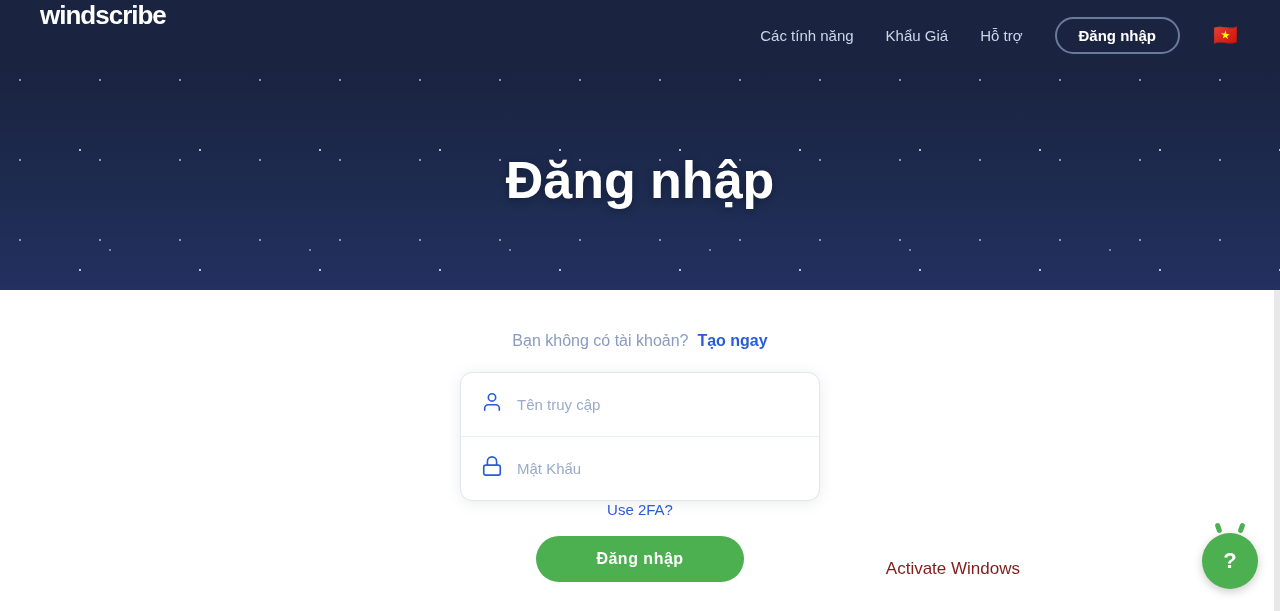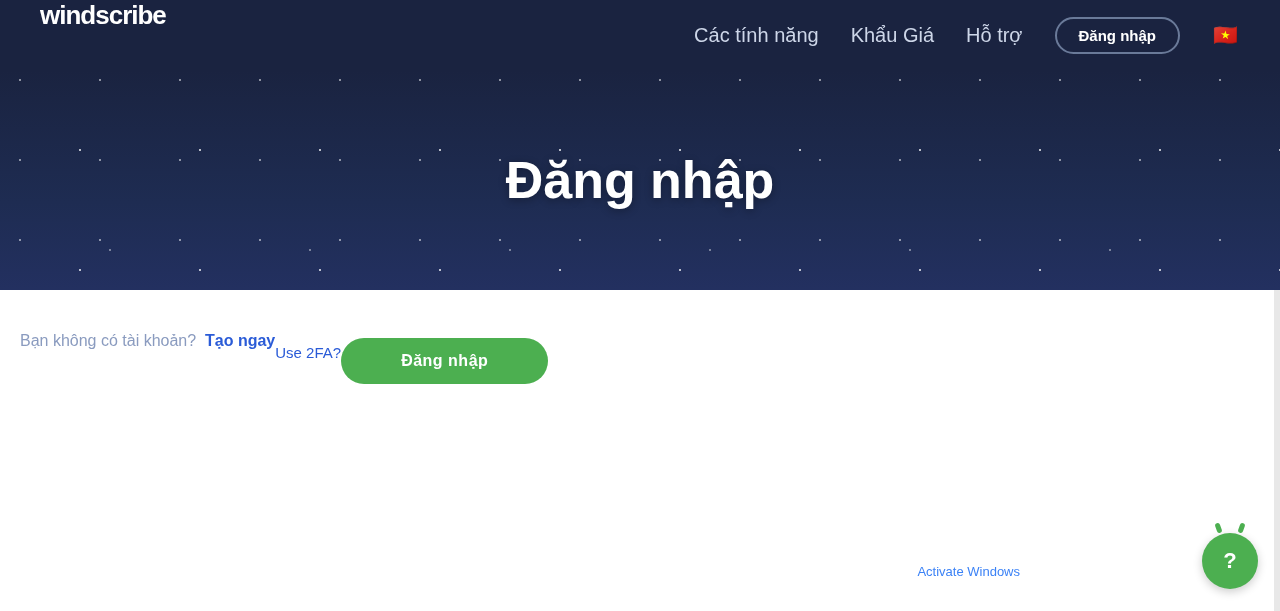--- a/index.html
+++ b/index.html
@@ -21,21 +21,21 @@
       font-weight: 700;
       letter-spacing: -1px;
     }
     .nav {
       display: flex;
       align-items: center;
       gap: 32px;
     }
     .nav-link {
       color: #cdd6e8;
-      font-size: 20px;
+      font-size: 15px;
       cursor: pointer;
       text-decoration: none;
     }
     .btn-download {
       background: #4caf50;
       color: #fff;
       border: none;
       border-radius: 30px;
       padding: 10px 22px;
       font-size: 15px;
@@ -88,23 +88,23 @@
       font-size: 52px;
       font-weight: 700;
       position: relative;
       z-index: 2;
       text-shadow: 0 2px 8px rgba(0,0,0,0.3);
     }
 
     
     .main {
       background: #fff;
-      padding: 30px 20px 20px;
-      display: flex;
-      flex-direction: row;
+      padding: 42px 20px 20px;
+      display: flex;
+      flex-direction: column;
       align-items: center;
     }
     .account-prompt {
       font-size: 16px;
       color: #8a9bbf;
       margin-bottom: 22px;
     }
     .account-prompt a {
       color: #2a5bd7;
       font-weight: 700;
@@ -164,22 +164,22 @@
       font-weight: 700;
       cursor: pointer;
       letter-spacing: 0.5px;
     }
 
     
     .activate-windows {
       position: fixed;
       bottom: 30px;
       right: 260px;
-      color: #3b82f6;
-      font-size: 13px;
+      color: #7f1d1d;
+      font-size: 17px;
       line-height: 1.5;
       text-align: center;
     }
 
     
     .chat-btn {
       position: fixed;
       bottom: 22px;
       right: 22px;
       width: 56px;
@@ -247,20 +247,40 @@
 <section class="hero">
   <h1 class="hero-title">Đăng nhập</h1>
 </section>
 
 <main class="main">
   <p class="account-prompt">
     <span>Bạn không có tài khoản?</span>
     &nbsp;<a>Tạo ngay</a>
   </p>
 
+  <div class="form-card">
+    <div class="form-field">
+      <span class="field-icon">
+        <svg width="22" height="22" viewBox="0 0 24 24" fill="none" stroke="#2a5bd7" stroke-width="1.8" stroke-linecap="round" stroke-linejoin="round">
+          <path d="M20 21v-2a4 4 0 0 0-4-4H8a4 4 0 0 0-4 4v2"></path>
+          <circle cx="12" cy="7" r="4"></circle>
+        </svg>
+      </span>
+      <input class="field-input" type="text" placeholder="Tên truy cập" style="">
+    </div>
+    <div class="form-field">
+      <span class="field-icon">
+        <svg width="22" height="22" viewBox="0 0 24 24" fill="none" stroke="#2a5bd7" stroke-width="1.8" stroke-linecap="round" stroke-linejoin="round">
+          <rect x="3" y="11" width="18" height="11" rx="2" ry="2"></rect>
+          <path d="M7 11V7a5 5 0 0 1 10 0v4"></path>
+        </svg>
+      </span>
+      <input class="field-input" type="password" placeholder="Mật Khẩu" style="">
+    </div>
+  </div>
 
   <p class="twofa-text">
     <a>Use 2FA?</a>
   </p>
 
   <button class="btn-submit">Đăng nhập</button>
 </main>
 
 <div class="activate-windows">
   <div>Activate Windows</div>

